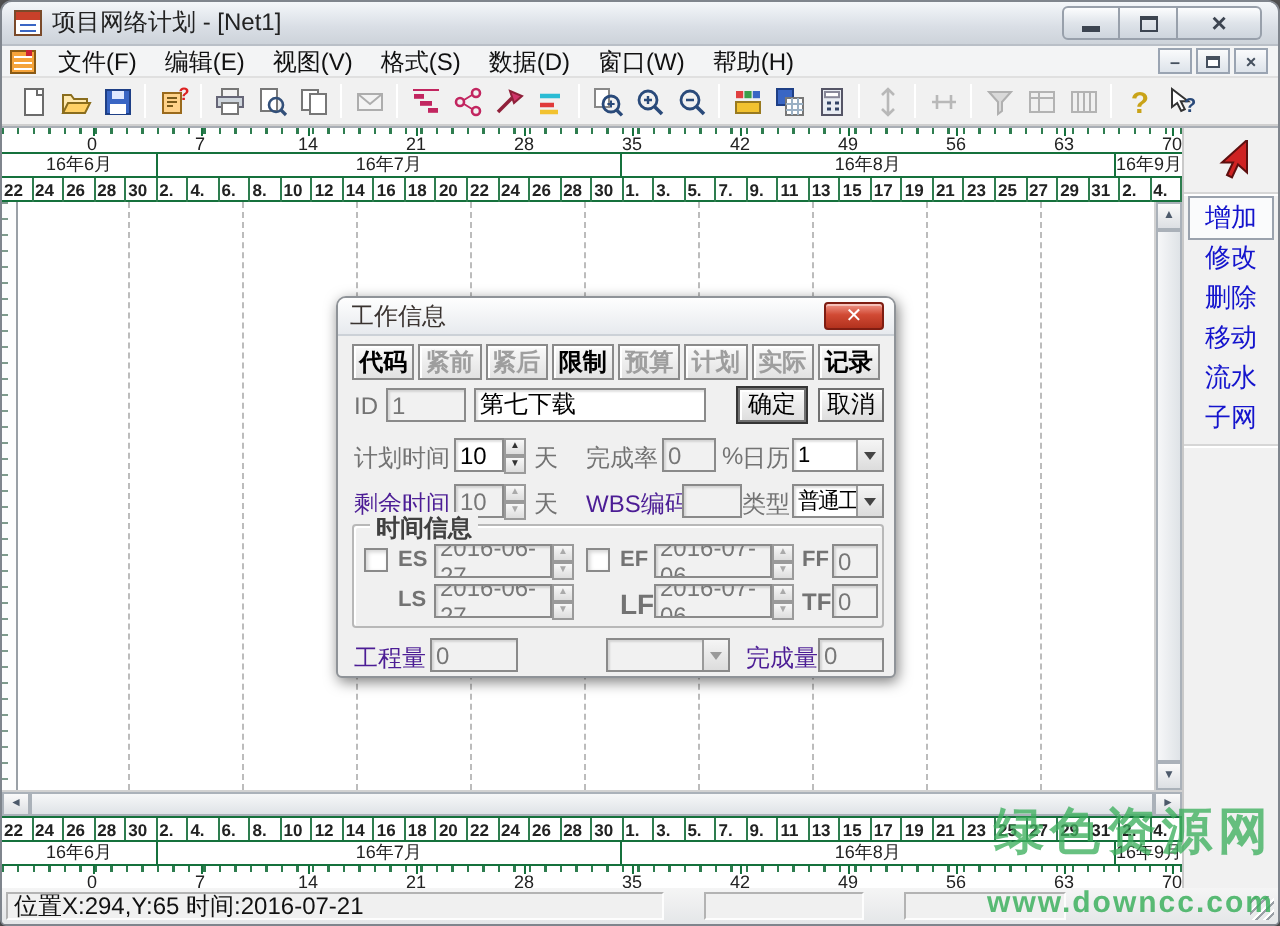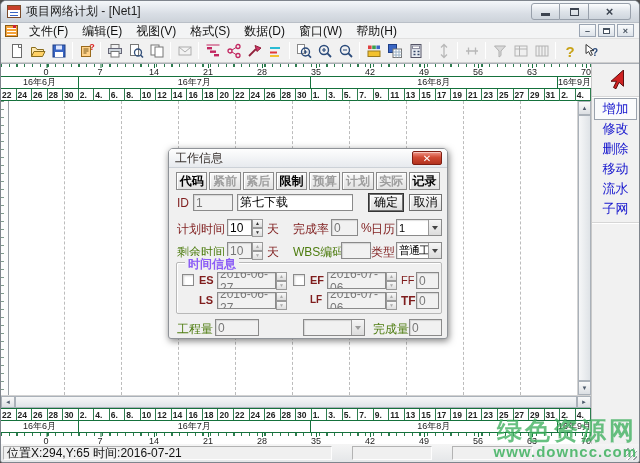--- a/index.html
+++ b/index.html
@@ -87,60 +87,60 @@
   
   .statusbar{height:18px;display:flex;align-items:center;gap:20px;background:linear-gradient(#f5f5f5,#e4e6e8);padding:1px 2px;position:relative;}
   .status-pane{height:14px;border:1px solid;border-color:#b3b3b3 #fdfdfd #fdfdfd #b3b3b3;background:#f0f0f0;}
   .status-text-pane{flex:1;display:flex;align-items:center;padding-left:3px;font-size:12px;color:#111;}
   .pane-a{width:80px;}  .pane-b{width:81px;}  .status-spacer{width:84px;height:14px;}
   .grip{position:absolute;right:2px;bottom:2px;width:12px;height:12px;
     background:repeating-linear-gradient(-45deg,transparent 0 2px,#9aa0a6 2px 3px,#fff 3px 4px);}
   
   .watermark{position:absolute;right:2px;bottom:3px;text-align:right;z-index:60;pointer-events:none;line-height:1;}
   .wm1{font-size:25px;font-weight:bold;color:rgba(61,176,94,.78);letter-spacing:3px;}
-  .wm2{font-size:15px;font-weight:bold;color:rgba(61,176,94,.85);margin-top:1px;letter-spacing:1px;}
+  .wm2{font-size:15px;font-weight:bold;color:rgba(61,176,94,.85);margin-top:15px;letter-spacing:1px;}
   
   .dialog{position:absolute;left:167px;top:147px;width:280px;height:191px;z-index:30;
     background:#f0f0f0;border:1px solid #8f9398;border-radius:5px 5px 3px 3px;
     box-shadow:1px 2px 7px rgba(0,0,0,.5);}
   .dlg-title{height:19px;border-radius:4px 4px 0 0;background:linear-gradient(#fefefe,#e7eaee);
     border-bottom:1px solid #ccd1d7;display:flex;align-items:center;padding-left:6px;
     font-size:12px;color:#3a3330;}
   .dlg-close{position:absolute;right:5px;top:2px;width:30px;height:14px;border-radius:2px;
     background:linear-gradient(#f0978a,#d14a34 45%,#b2321e);border:1px solid #7e1d12;
     color:#fff;font-size:10px;font-weight:bold;display:flex;align-items:center;justify-content:center;
     box-shadow:inset 0 1px 0 rgba(255,255,255,.45);}
   .dlg-tabs{position:absolute;left:7px;right:7px;top:23px;height:18px;display:flex;gap:2px;}
   .dlg-tab{flex:1;display:flex;align-items:center;justify-content:center;font-size:12px;font-weight:bold;color:#000;
     background:linear-gradient(#fafafa,#e2e2e2);border:1px solid #8a8a8a;box-shadow:inset 1px 1px 0 #fff;}
   .dlg-tab.disabled{color:#9e9e9e;}
   .abs{position:absolute;}
-  .lbl{font-size:12px;color:#7f1d1d;white-space:nowrap;}
-  .lbl.dis{color:#4d7c0f;}
+  .lbl{font-size:12px;color:#737373;white-space:nowrap;}
+  .lbl.dis{color:#4c1d95;}
   .field{height:17px;border:1px solid #8a8a8a;background:#fff;font-size:12px;color:#000;
     padding:0 2px;display:flex;align-items:center;box-shadow:inset 1px 1px 1px rgba(0,0,0,.12);overflow:hidden;}
   input.field{display:inline-block;line-height:15px;}
   .field.dis{background:#f1f1f1;color:#777;}
   .spin{display:inline-flex;flex-direction:column;width:11px;height:17px;}
   .spin i{flex:1;font-style:normal;font-size:5px;line-height:7px;text-align:center;color:#333;
     background:linear-gradient(#f8f8f8,#ddd);border:1px solid #9a9a9a;}
   .spin.dis i{color:#aaa;}
   .combo{height:17px;border:1px solid #8a8a8a;background:#fff;display:flex;align-items:center;box-shadow:inset 1px 1px 1px rgba(0,0,0,.12);}
   .combo-val{flex:1;font-size:11px;padding-left:2px;white-space:nowrap;overflow:hidden;color:#000;}
   .combo-btn{width:13px;height:15px;background:linear-gradient(#f5f5f5,#dcdcdc);border-left:1px solid #9a9a9a;
     display:flex;align-items:center;justify-content:center;}
   .caret{width:0;height:0;border-left:3px solid transparent;border-right:3px solid transparent;border-top:4px solid #444;}
   .combo.dis{background:#f1f1f1;} .combo.dis .combo-val{color:#999;} .combo.dis .caret{border-top-color:#9a9a9a;}
   .cbx{width:12px;height:12px;background:#fff;border:1px solid #8a8a8a;box-shadow:inset 1px 1px 2px rgba(0,0,0,.18);}
   .btn{height:17px;font-size:12px;color:#000;display:flex;align-items:center;justify-content:center;
     background:linear-gradient(#fafafa,#dedede);border:1px solid #707070;box-shadow:inset 1px 1px 0 #fff;}
   .btn.default{box-shadow:0 0 0 1px #353535, inset 1px 1px 0 #fff;}
   .groupbox{position:absolute;left:7px;top:113px;width:266px;height:52px;border:1px solid #b8b8b8;
     box-shadow:inset 1px 1px 0 #fff;border-radius:2px;}
-  .group-legend{position:absolute;left:8px;top:-7px;background:#f0f0f0;padding:0 3px;font-size:12px;font-weight:bold;color:#8b5cf6;}
+  .group-legend{position:absolute;left:8px;top:-7px;background:#f0f0f0;padding:0 3px;font-size:12px;font-weight:bold;color:#404040;}
 </style>
 </head>
 <body>
 
 <div class="window">
 
   <div class="titlebar">
     <div class="app-icon"></div>
     <span class="title-text">项目网络计划 - [Net1]</span>
     <div class="caption-buttons">
@@ -601,33 +601,33 @@
         </span>
       <span class="abs cbx" style="left:116px;top:11px;"></span>
       <span class="abs lbl" style="left:133px;top:11px;font-weight:bold;font-size:11px;">EF</span>
       <div class="abs field dis" style="left:150px;top:9px;width:59px;">
           <span>2016-07-06</span>
         </div>
       <span class="abs spin dis" style="left:209px;top:9px;">
           <i>▲</i>
           <i>▼</i>
         </span>
-      <span class="abs lbl" style="left:224px;top:11px;font-weight:normal;font-size:11px;">FF</span>
+      <span class="abs lbl" style="left:224px;top:11px;font-weight:bold;font-size:11px;">FF</span>
       <div class="abs field dis" style="left:239px;top:9px;width:23px;">
           <span>0</span>
         </div>
       <span class="abs lbl" style="left:22px;top:31px;font-weight:bold;font-size:11px;">LS</span>
       <div class="abs field dis" style="left:40px;top:29px;width:59px;">
           <span>2016-06-27</span>
         </div>
       <span class="abs spin dis" style="left:99px;top:29px;">
           <i>▲</i>
           <i>▼</i>
         </span>
-      <span class="abs lbl" style="left:133px;top:31px;font-weight:bold;font-size:10px;text-align:right;">LF</span>
+      <span class="abs lbl" style="left:133px;top:31px;font-weight:bold;font-size:14px;text-align:right;">LF</span>
       <div class="abs field dis" style="left:150px;top:29px;width:59px;">
           <span>2016-07-06</span>
         </div>
       <span class="abs spin dis" style="left:209px;top:29px;">
           <i>▲</i>
           <i>▼</i>
         </span>
       <span class="abs lbl" style="left:224px;top:31px;font-weight:bold;font-size:12px;">TF</span>
       <div class="abs field dis" style="left:239px;top:29px;width:23px;">
           <span>0</span>

